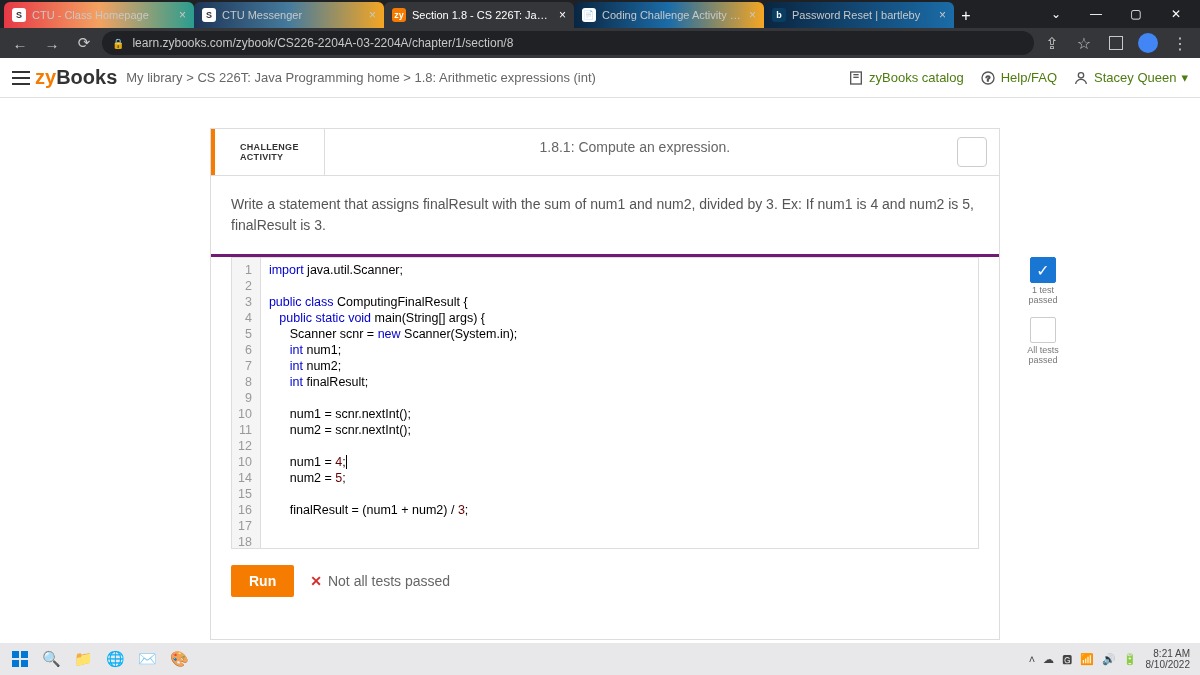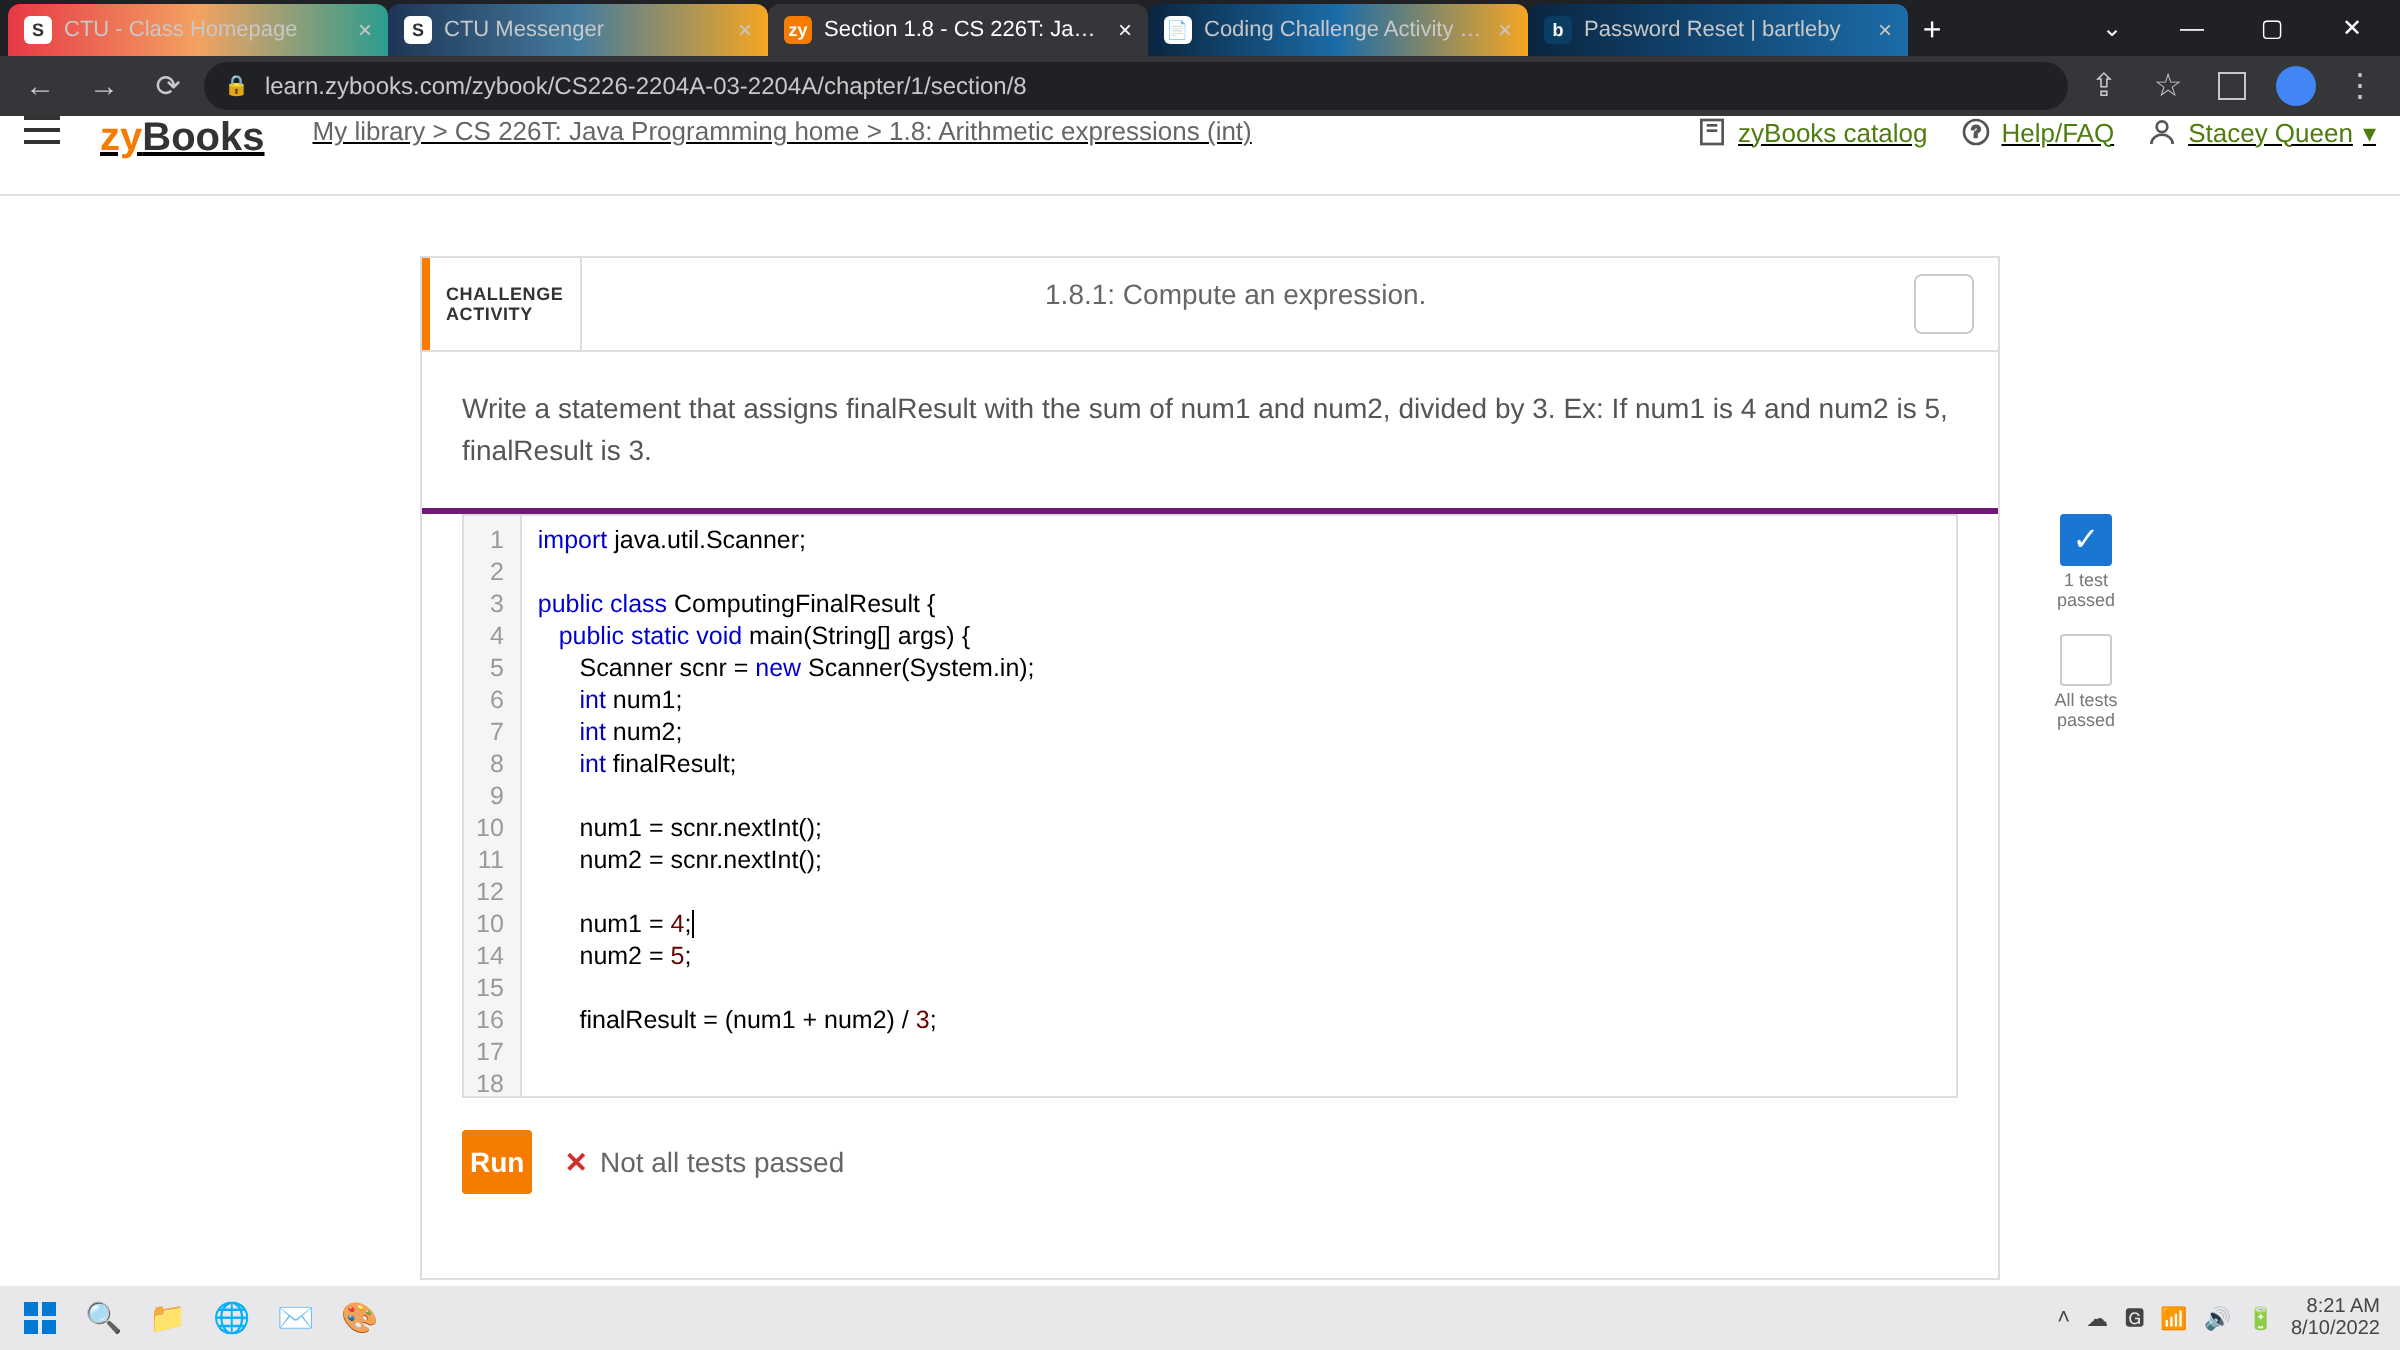--- a/index.html
+++ b/index.html
@@ -23,37 +23,37 @@
 
 .addr-bar { height:30px; background:#35363a; display:flex; align-items:center; padding:0 6px; gap:4px; }
 .nav-btn { width:28px; height:28px; color:#c8c8c8; display:flex; align-items:center; justify-content:center; font-size:15px; cursor:pointer; border-radius:50%; }
 .url-box { flex:1; height:24px; background:#202124; border-radius:12px; display:flex; align-items:center; padding:0 10px; color:#c8c8c8; font-size:12px; }
 .url-box .lock { margin-right:8px; font-size:10px; }
 .addr-icon { width:28px; height:28px; color:#c8c8c8; display:flex; align-items:center; justify-content:center; cursor:pointer; }
 .addr-icon.square { border:1.5px solid #c8c8c8; width:14px; height:14px; margin:0 7px; }
 .avatar { width:20px; height:20px; border-radius:50%; background:#4285f4; }
 
 
-.zyb-header { height:40px; display:flex; align-items:flex-start; padding:0 12px; border-bottom:1px solid #e0e0e0; gap:20px;text-decoration:underline; }
+.zyb-header { height:40px; display:flex; align-items:center; padding:0 12px; border-bottom:1px solid #e0e0e0; gap:5px; }
 .hamburger { width:18px; height:14px; cursor:pointer; display:flex; flex-direction:column; justify-content:space-between; }
 .hamburger span { height:2px; background:#333; }
 .zyb-logo { font-size:20px; font-weight:700; }
 .zyb-logo .zy { color:#f57c00; } .zyb-logo .books { color:#333; }
 .breadcrumb { color:#666; font-size:13px; margin-left:4px; }
 .zyb-right { margin-left:auto; display:flex; align-items:center; gap:16px; font-size:13px; }
 .zyb-link { color:#4d7c0f; display:flex; align-items:center; gap:5px; cursor:pointer; }
 .zyb-link svg { width:16px; height:16px; }
 
 
 .content-scroll { height:calc(675px - 28px - 30px - 40px - 32px); overflow-y:scroll; background:#fff; position:relative; }
 .content-inner { width:790px; margin-left:210px; padding-top:30px; padding-bottom:40px; position:relative; }
 .challenge-card { border:1px solid #ddd; }
 .challenge-head { display:flex; align-items:stretch; border-bottom:1px solid #ddd; }
 .orange-bar { width:4px; background:#f57c00; }
-.challenge-tag { padding:6px 8px; display:flex; flex-direction:column; justify-content:center; border-right:1px solid #ddd; font-size:9px; font-weight:700; color:#333; letter-spacing:.3px; }
+.challenge-tag { padding:6px 25px; display:flex; flex-direction:column; justify-content:center; border-right:1px solid #ddd; font-size:9px; font-weight:700; color:#333; letter-spacing:.3px; }
 .challenge-title { padding:10px 14px; color:#666; font-size:14px; flex:1;text-align:center; }
 .progress-box { width:30px; height:30px; border:1px solid #ccc; border-radius:4px; margin:8px 12px; }
 .instructions { padding:18px 20px; color:#555; font-size:14px; line-height:1.5; border-bottom:3px solid #701a75; }
 .small-id { font-size:9px; color:#bbb; padding:12px 20px 4px; }
 
 
 .code-wrap { margin:0 20px; border:1px solid #ddd; position:relative; }
 .code-lines { font-family:"Consolas","Courier New",monospace; font-size:12.5px; line-height:16px; display:flex; max-height:290px; overflow-y:scroll; }
 .gutter { background:#f5f5f5; color:#999; text-align:right; padding:4px 8px 4px 6px; border-right:1px solid #ddd; user-select:none; }
 .gutter div { height:16px; }
@@ -61,21 +61,21 @@
 .kw { color:#0000cc; } .typ { color:#0000cc; } .num { color:#600; }
 
 
 .test-badges { position:absolute; right:-74px; top:0; width:60px; }
 .badge-box { width:26px; height:26px; border:1px solid #ccc; border-radius:2px; margin:0 auto 2px; display:flex; align-items:center; justify-content:center; }
 .badge-box.ok { background:#1976d2; color:#fff; border-color:#1976d2; font-size:16px; }
 .badge-lbl { font-size:9px; color:#777; text-align:center; margin-bottom:12px; }
 
 
 .run-row { padding:16px 20px; display:flex; align-items:center; gap:16px; }
-.run-btn { background:#f57c00; color:#fff; border:none; padding:8px 4px; font-size:14px; font-weight:600; cursor:pointer; border-radius:2px; }
+.run-btn { background:#f57c00; color:#fff; border:none; padding:8px 18px; font-size:14px; font-weight:600; cursor:pointer; border-radius:2px; }
 .not-passed { color:#666; font-size:14px; }
 .not-passed .x { color:#d32f2f; font-weight:700; margin-right:6px; }
 
 .test-result { margin:0 20px 14px; font-size:14px; }
 .test-head { color:#388e3c; padding:6px 4px; }
 
 
 .taskbar { position:absolute; bottom:0; left:0; right:0; height:32px; background:#e8e8ea; display:flex; align-items:center; padding:0 4px; }
 .task-icon { width:32px; height:32px; display:flex; align-items:center; justify-content:center; cursor:pointer; font-size:15px; }
 .tray { margin-left:auto; display:flex; align-items:center; gap:8px; color:#444; font-size:11px; padding-right:6px; }

